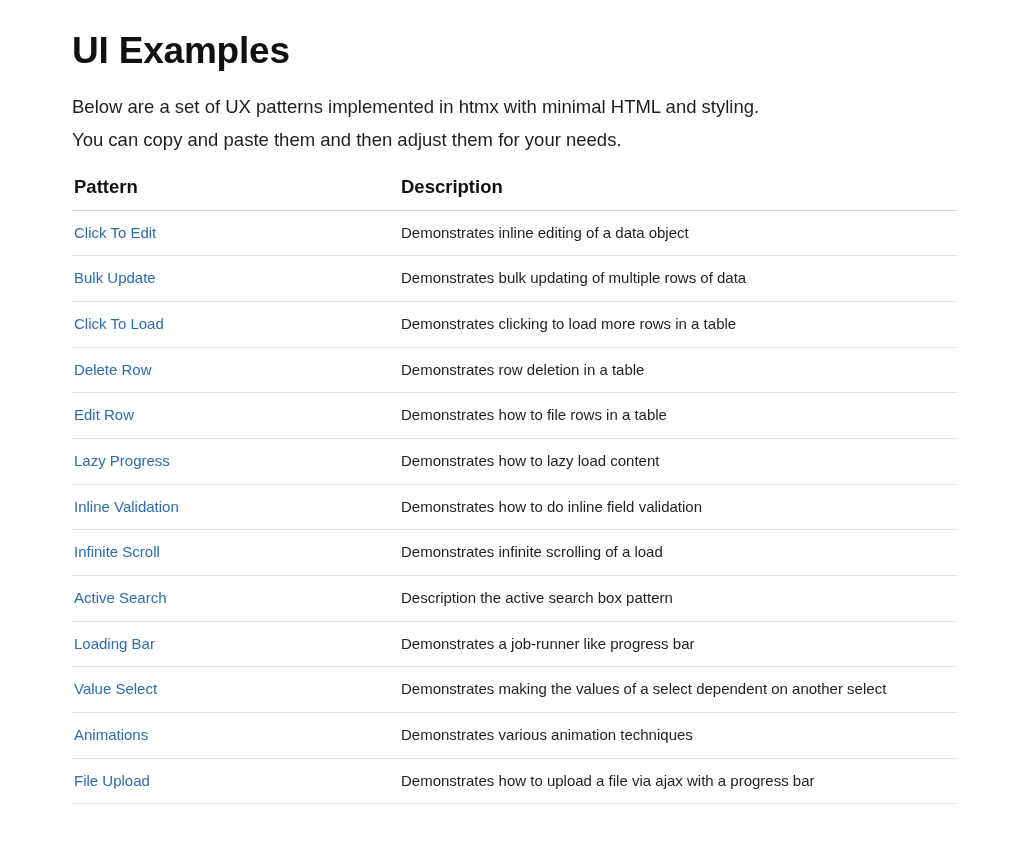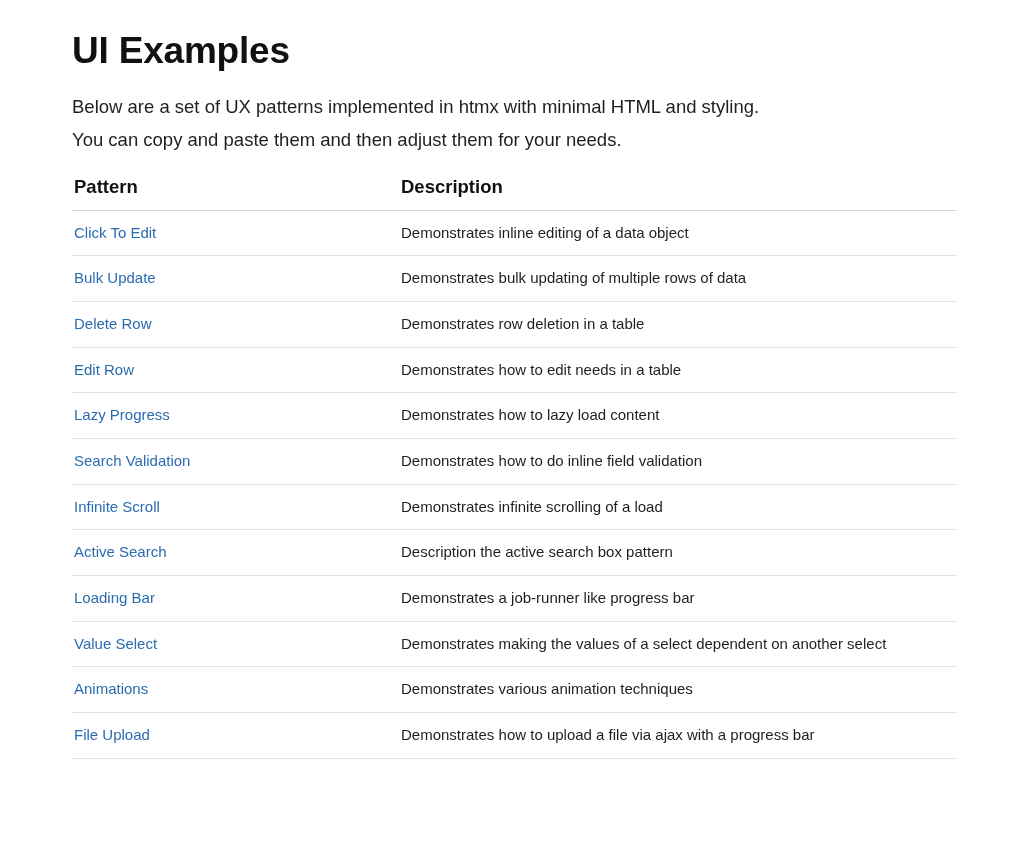--- a/index.html
+++ b/index.html
@@ -97,33 +97,37 @@
     <tbody>
       <tr>
         <td class="cell-pattern"><a class="pattern-link">Click To Edit</a></td>
         <td class="cell-desc">Demonstrates inline editing of a data object</td>
       </tr>
       <tr>
         <td class="cell-pattern"><a class="pattern-link">Bulk Update</a></td>
         <td class="cell-desc">Demonstrates bulk updating of multiple rows of data</td>
       </tr>
       <tr>
+        <td class="cell-pattern"><a class="pattern-link">Click To Load</a></td>
+        <td class="cell-desc">Demonstrates clicking to load more rows in a table</td>
+      </tr>
+      <tr>
         <td class="cell-pattern"><a class="pattern-link">Delete Row</a></td>
         <td class="cell-desc">Demonstrates row deletion in a table</td>
       </tr>
       <tr>
         <td class="cell-pattern"><a class="pattern-link">Edit Row</a></td>
-        <td class="cell-desc">Demonstrates how to edit needs in a table</td>
+        <td class="cell-desc">Demonstrates how to file rows in a table</td>
       </tr>
       <tr>
         <td class="cell-pattern"><a class="pattern-link">Lazy Progress</a></td>
         <td class="cell-desc">Demonstrates how to lazy load content</td>
       </tr>
       <tr>
-        <td class="cell-pattern"><a class="pattern-link">Search Validation</a></td>
+        <td class="cell-pattern"><a class="pattern-link">Inline Validation</a></td>
         <td class="cell-desc">Demonstrates how to do inline field validation</td>
       </tr>
       <tr>
         <td class="cell-pattern"><a class="pattern-link">Infinite Scroll</a></td>
         <td class="cell-desc">Demonstrates infinite scrolling of a load</td>
       </tr>
       <tr>
         <td class="cell-pattern"><a class="pattern-link">Active Search</a></td>
         <td class="cell-desc">Description the active search box pattern</td>
       </tr>

